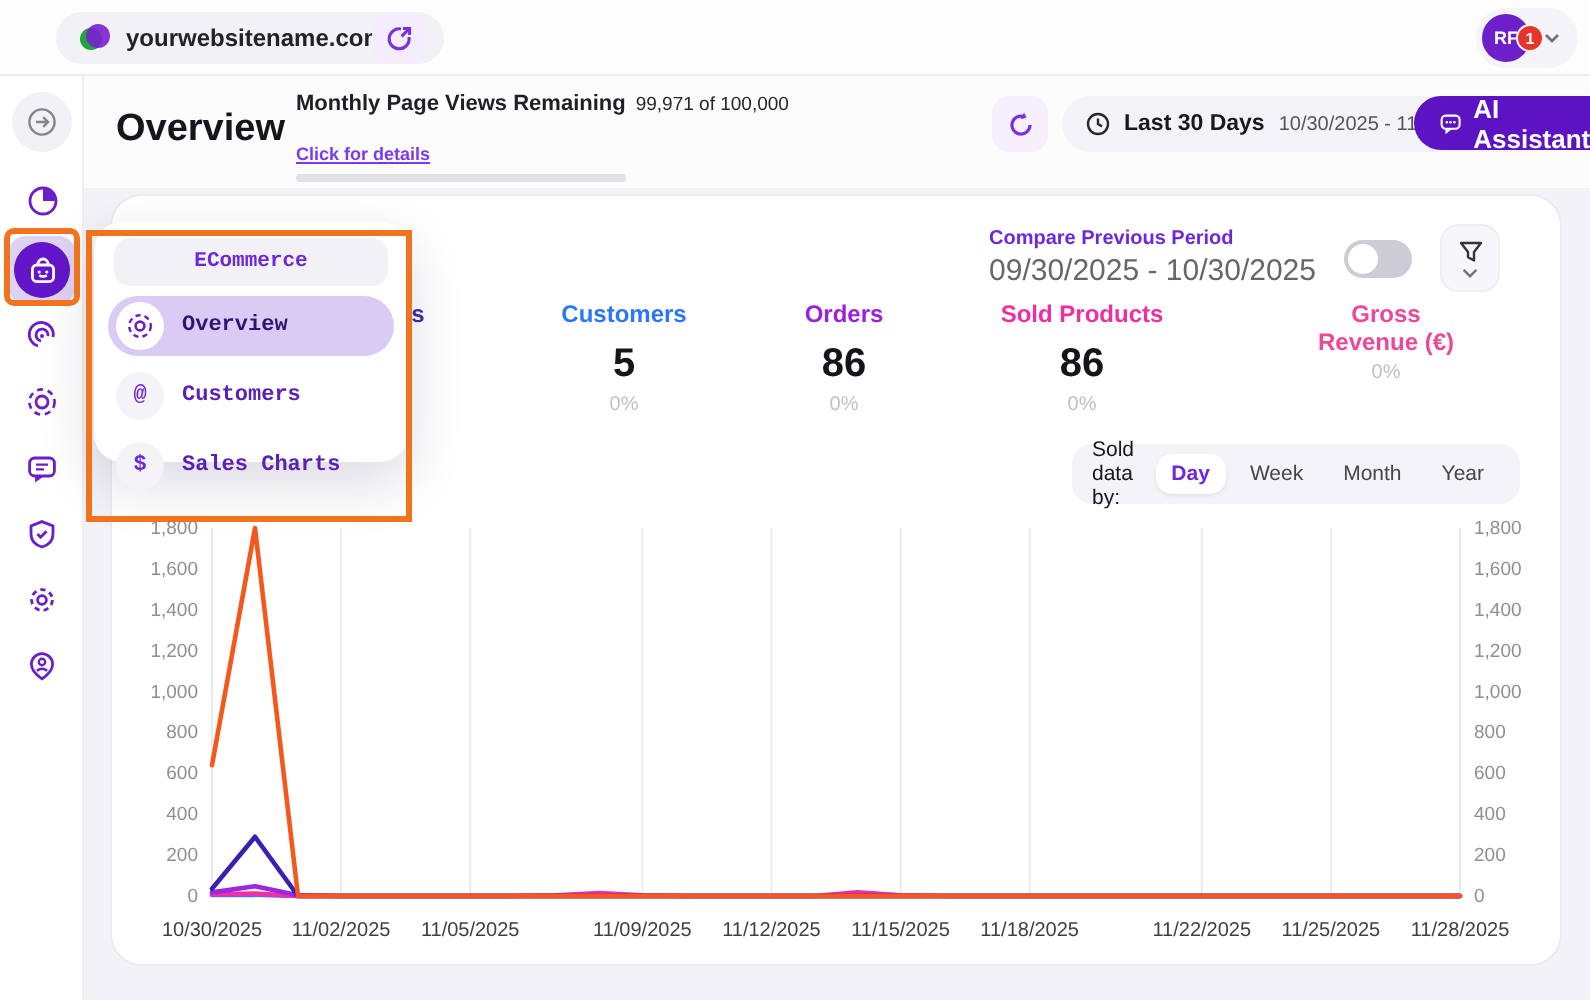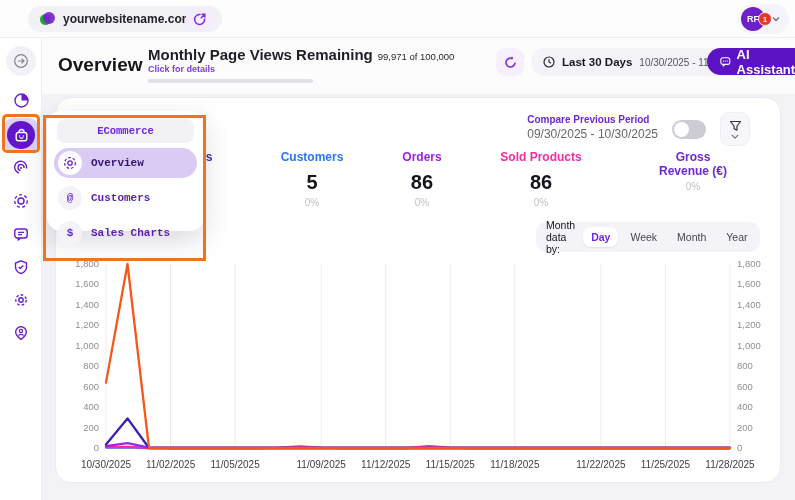--- a/index.html
+++ b/index.html
@@ -19,23 +19,23 @@
   .avatar-group { position:absolute; right:6px; top:4px; height:30px; border-radius:15px; background:#f5f4f8;
     display:flex; align-items:center; gap:6px; padding:3px 8px 3px 3px; cursor:pointer; }
   .avatar { width:24px; height:24px; border-radius:50%; background:#6d1fc9; color:#fff; font-size:9px;
     font-weight:bold; display:flex; align-items:center; justify-content:center; position:relative; }
   .badge { position:absolute; right:-7px; top:5px; width:14px; height:14px; border-radius:50%;
     background:#e8352c; color:#fff; font-size:8px; font-weight:bold; display:flex; align-items:center; justify-content:center; border:1.5px solid #f5f4f8;}
   .header { position:absolute; left:42px; top:38px; width:753px; height:56px; background:#fcfcfd; }
   .page-title { position:absolute; left:16px; top:16px; font-size:19px; font-weight:bold; color:#17151c; }
   .quota { position:absolute; left:106px; top:8px; width:180px; }
   .quota-row { display:flex; align-items:baseline; gap:5px; }
-  .quota-label { font-size:15px; font-weight:bold; color:#201e26; white-space:nowrap;}
+  .quota-label { font-size:11px; font-weight:bold; color:#201e26; white-space:nowrap;}
   .quota-value { font-size:9.5px; color:#26242c; white-space:nowrap;}
-  .quota-link { font-size:9px; font-weight:bold; color:#7c3aed; margin-top:1px; cursor:pointer;}
+  .quota-link { font-size:9px; font-weight:bold; color:#7c3aed; margin-top:14px; cursor:pointer;text-decoration:underline;}
   .quota-bar { margin-top:5px; width:165px; height:4px; border-radius:2px; background:#e9e8ee; overflow:hidden;}
   .quota-fill { height:100%; background:#e2e0e9; }
   .refresh-btn { position:absolute; left:454px; top:10px; width:28px; height:28px; border-radius:9px;
     background:#f6effe; display:flex; align-items:center; justify-content:center; cursor:pointer;}
   .period-pill { position:absolute; left:489px; top:10px; height:28px; border-radius:14px; background:#f4f3f7;
     display:flex; align-items:center; gap:7px; padding:0 12px; cursor:pointer;}
   .period-label { font-size:11.5px; font-weight:bold; color:#1a1822;}
   .period-range { font-size:10px; color:#56545f;}
   .ai-btn { position:absolute; left:665px; top:10px; height:27px; border-radius:14px; background:#5b13c4;
     display:flex; align-items:center; gap:6px; padding:0 13px; cursor:pointer;}
@@ -46,21 +46,21 @@
     display:flex; align-items:center; justify-content:center; cursor:pointer;}
   .side-icon.gray { background:#f2f1f5; }
   .side-icon.active-wrap { left:4px; width:34px; height:34px; border-radius:9px; background:#ded2f3;}
   .active-circle { width:28px; height:28px; border-radius:50%; background:#6316c9;
     display:flex; align-items:center; justify-content:center;}
   .main { position:absolute; left:42px; top:94px; width:753px; height:406px; background:#f3f2f6;}
   .card { position:absolute; left:55px; top:97px; width:726px; height:386px; background:#fff;
     border:1px solid #ecebf1; border-radius:16px; z-index:1;}
   .compare { position:absolute; right:122px; top:16px; }
   .compare-label { font-size:10px; font-weight:bold; color:#6d28d9;}
-  .compare-range { font-size:12px; color:#67656f; margin-top:2px;}
+  .compare-range { font-size:15px; color:#67656f; margin-top:2px;}
   .toggle { position:absolute; right:74px; top:22px; width:34px; height:19px; border-radius:10px;
     background:#cdccd6; cursor:pointer;}
   .knob { position:absolute; left:2px; top:2px; width:15px; height:15px; border-radius:50%; background:#fff;}
   .filter-btn { position:absolute; right:30px; top:14px; width:30px; height:34px; border-radius:9px;
     background:#f7f6fa; border:1px solid #efeef3; display:flex; flex-direction:column; align-items:center;
     justify-content:center; gap:2px; cursor:pointer;}
   .stat { position:absolute; top:52px; transform:translateX(-50%); text-align:center; }
   .stat-label { font-size:12px; font-weight:bold; }
   .stat-value { font-size:20px; font-weight:bold; color:#16141b; margin-top:7px;}
   .stat-delta { font-size:10px; color:#c1bfc9; margin-top:3px;}
@@ -254,26 +254,26 @@
     <div class="stat-label" style="color: rgb(156, 31, 224); text-align: center;">Orders</div>
     <div class="stat-value">86</div>
     <div class="stat-delta">0%</div>
   </div>
   <div class="stat" style="left:485px">
     <div class="stat-label" style="color: rgb(239, 47, 159);">Sold Products</div>
     <div class="stat-value">86</div>
     <div class="stat-delta">0%</div>
   </div>
   <div class="stat" style="left:637px">
-    <div class="stat-label" style="color: #6d28d9;">Gross Revenue (€)</div>
+    <div class="stat-label" style="color: #ec4899;">Gross Revenue (€)</div>
     <div class="stat-delta">0%</div>
   </div>
 
   <div class="showby">
-    <span class="showby-label">Month data by:</span>
+    <span class="showby-label">Sold data by:</span>
     <span class="showby-btn sel">Day</span>
     <span class="showby-btn">Week</span>
     <span class="showby-btn">Month</span>
     <span class="showby-btn">Year</span>
   </div>
 
   <div class="chart-wrap">
     <svg id="chart-svg" width="710" height="218" viewBox="0 0 710 218">
         <line x1="42" y1="8" x2="42" y2="192" stroke="#eceaf1" stroke-width="1"></line>
         <line x1="106.55172413793103" y1="8" x2="106.55172413793103" y2="192" stroke="#eceaf1" stroke-width="1"></line>

